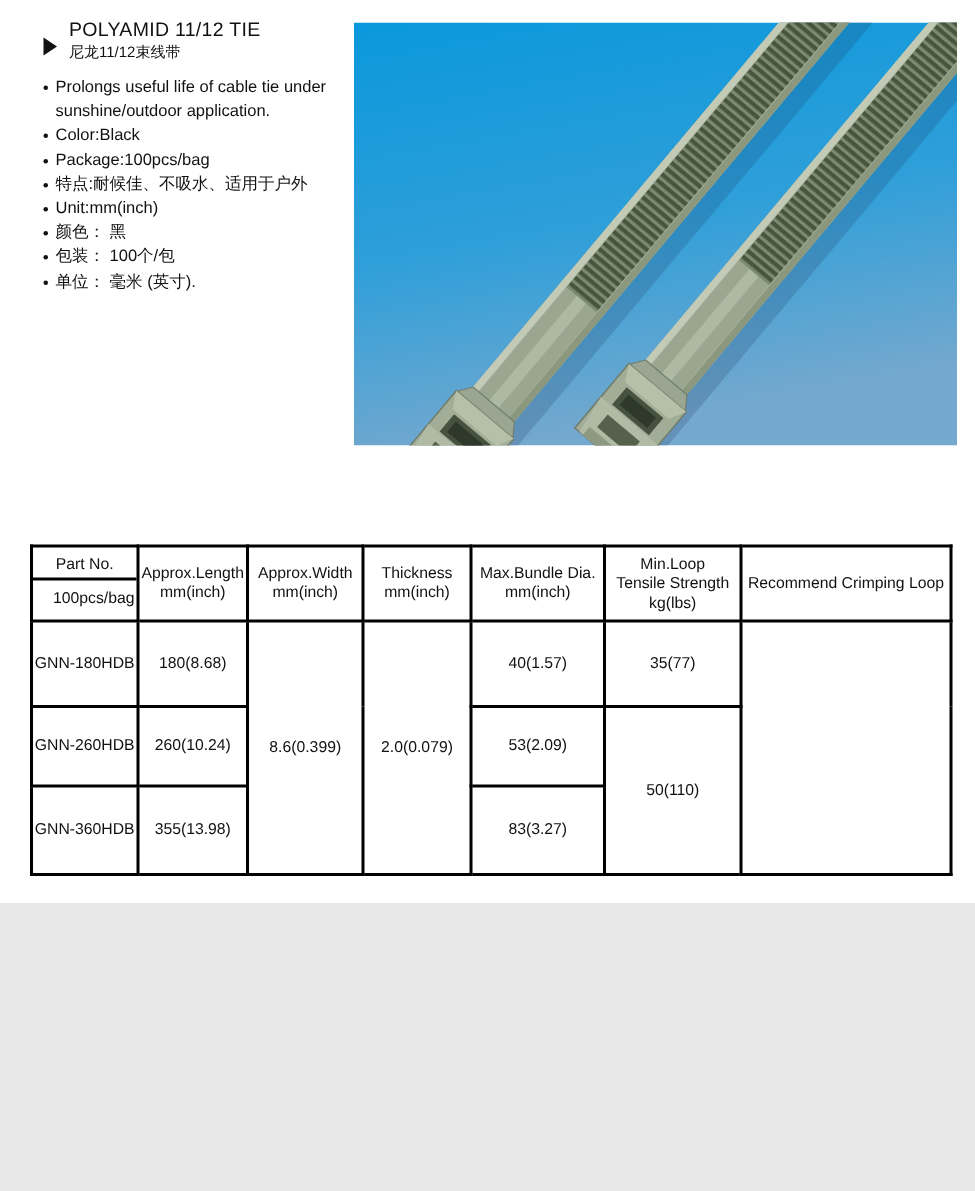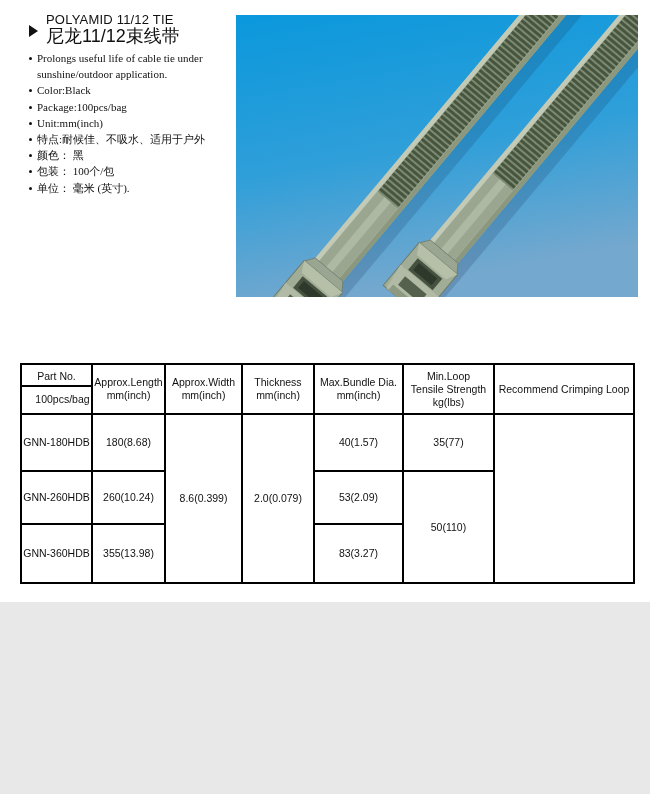--- a/index.html
+++ b/index.html
@@ -9,24 +9,24 @@
     margin:0 auto;
   }
   
   .info{position:absolute;left:28px;top:12px;width:208px;}
   .title-wrap{position:relative;padding-left:18px;}
   .tri{
     position:absolute;left:1px;top:13px;width:0;height:0;
     border-left:9px solid #111;border-top:6px solid transparent;border-bottom:6px solid transparent;
   }
   .title-en{font-size:13px;line-height:16px;letter-spacing:.2px;}
-  .title-zh{font-size:18px;line-height:16px;}
+  .title-zh{font-size:10px;line-height:16px;}
   ul.features{list-style:none;margin:6px 0 0 0;padding:0;}
   ul.features li{
-    position:relative;padding-left:9px;font-size:11px;line-height:16.2px;font-family:Liberation Serif, serif;
+    position:relative;padding-left:9px;font-size:11px;line-height:16.2px;
   }
   ul.features li::before{
     content:"";position:absolute;left:1px;top:7px;width:3px;height:3px;border-radius:50%;background:#111;
   }
   
   .photo{position:absolute;left:236px;top:15px;width:402px;height:282px;}
   .photo svg{display:block;}
   
   table.spec{
     position:absolute;left:20px;top:363px;width:613px;
@@ -56,22 +56,22 @@
   <div class="info">
     <div class="title-wrap">
       <span class="tri"></span>
       <div class="title-en">POLYAMID 11/12 TIE</div>
       <div class="title-zh">尼龙11/12束线带</div>
     </div>
     <ul class="features">
       <li><span>Prolongs useful life of cable tie under sunshine/outdoor application.</span></li>
       <li><span>Color:Black</span></li>
       <li><span>Package:100pcs/bag</span></li>
+      <li><span>特点:耐候佳、不吸水、适用于户外</span></li>
       <li><span>Unit:mm(inch)</span></li>
-      <li><span>特点:耐候佳、不吸水、适用于户外</span></li>
       <li><span>颜色： 黑</span></li>
       <li><span>包装： 100个/包</span></li>
       <li><span>单位： 毫米 (英寸).</span></li>
     </ul>
   </div>
 
   <div class="photo">
     <svg width="402" height="282" viewBox="0 0 402 282">
       <defs>
         <linearGradient id="bgblue" x1="0" y1="0" x2="0.25" y2="1">

